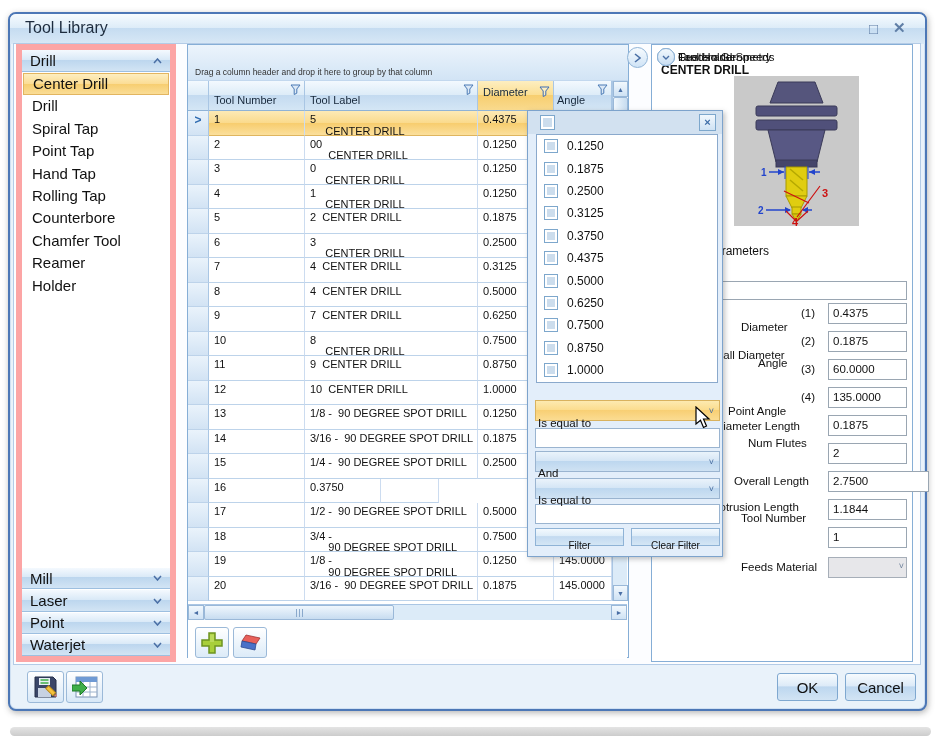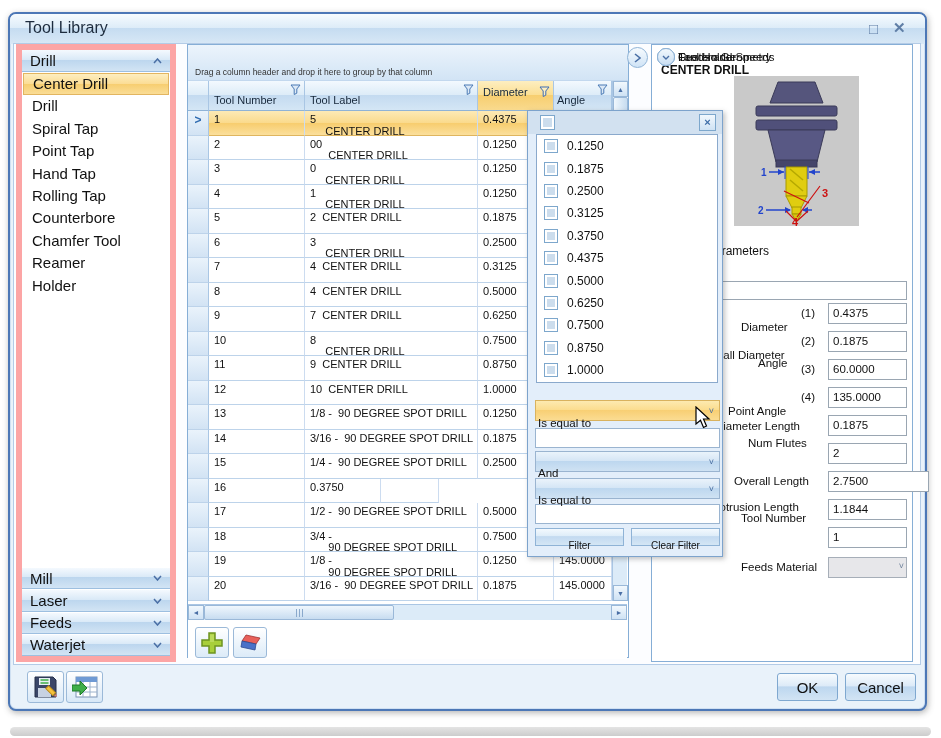--- a/index.html
+++ b/index.html
@@ -183,21 +183,21 @@
 
 
         <div class="bgroup">
           <span>Laser</span>
           <svg width="9" height="6" viewBox="0 0 9 6">
             <polyline points="1,1 4.5,5 8,1" fill="none" stroke="#4a6fa5" stroke-width="1.5"></polyline>
           </svg>
         </div>
 
         <div class="bgroup">
-          <span>Feeds</span>
+          <span>Point</span>
           <svg width="9" height="6" viewBox="0 0 9 6">
             <polyline points="1,1 4.5,5 8,1" fill="none" stroke="#4a6fa5" stroke-width="1.5"></polyline>
           </svg>
         </div>
 
         <div class="bgroup">
           <span>Waterjet</span>
           <svg width="9" height="6" viewBox="0 0 9 6">
             <polyline points="1,1 4.5,5 8,1" fill="none" stroke="#4a6fa5" stroke-width="1.5"></polyline>
           </svg>

